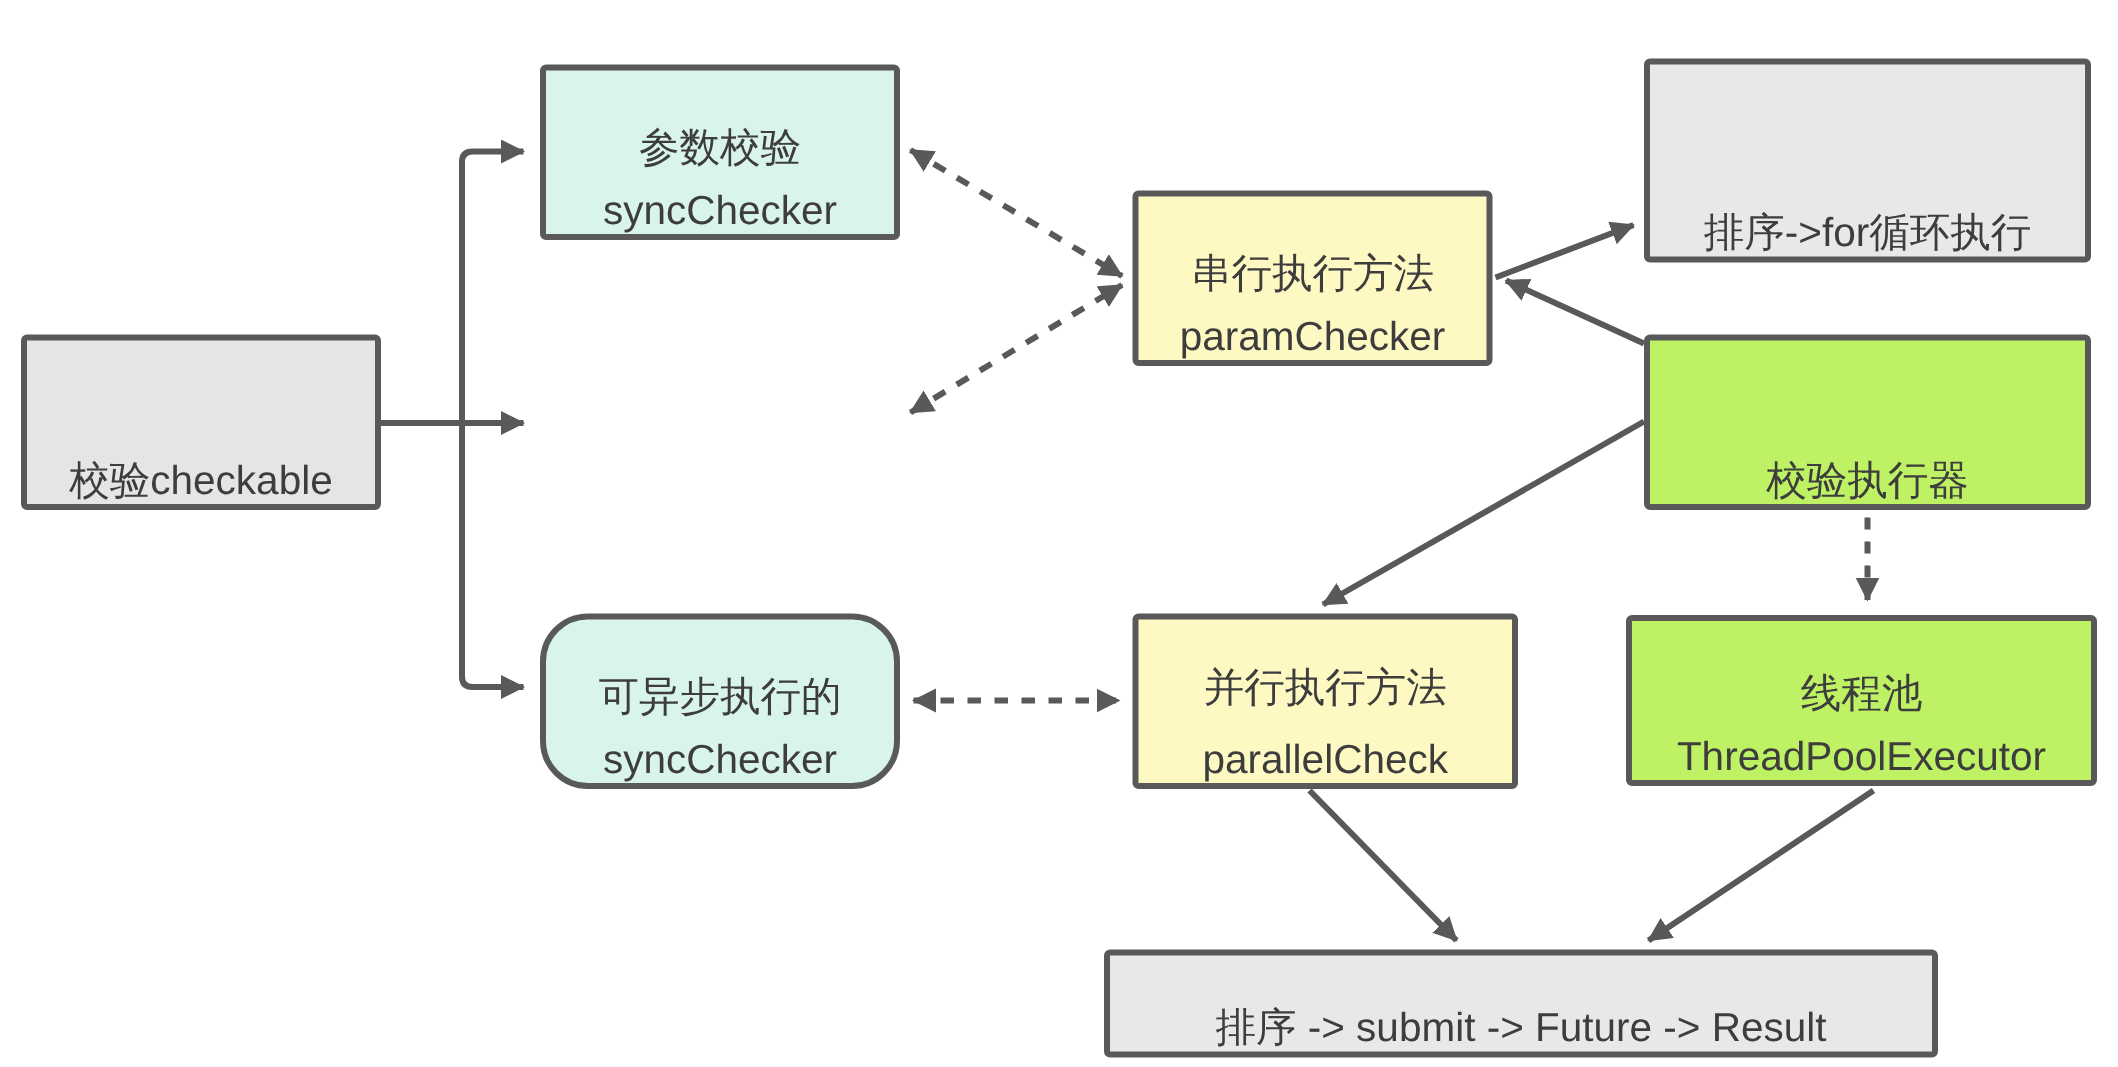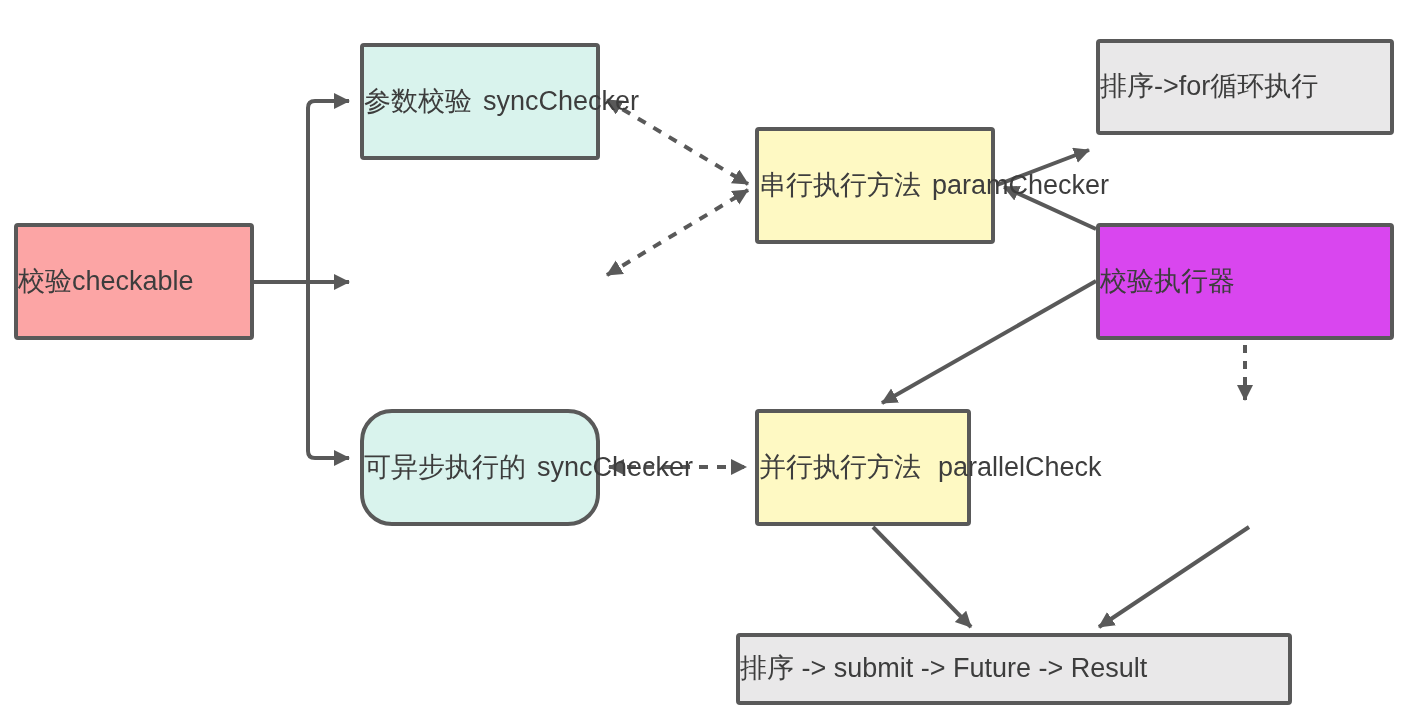--- a/index.html
+++ b/index.html
@@ -20,35 +20,35 @@
     left: 0; top: 0;
     width: 1412px;
     height: 711px;
   }
   .node {
     position: absolute;
     box-sizing: border-box;
     border: 4px solid #595959;
     border-radius: 4px;
     display: flex;
-    flex-direction: row;
+    flex-direction: column;
     align-items: center;
-    justify-content: flex-start;
+    justify-content: flex-end;
     gap: 11px;
     color: #3d3d3d;
     font-size: 27px;
     line-height: 1.15;
     text-align: center;
     white-space: nowrap;
   }
-  .teal      { background: #fca5a5; }
+  .teal      { background: #e5e5e5; }
   .mint      { background: #d9f3ed; }
   .gray      { background: #fef9c3; }
   .lightgray { background: #e9e8e9; }
-  .orange    { background: #d946ef; }
+  .orange    { background: #bef264; }
 </style>
 </head>
 <body>
 
 <div class="canvas">
 
   <svg class="edges" viewBox="0 0 1412 711" xmlns="http://www.w3.org/2000/svg">
     <defs>
       <marker id="ah" markerUnits="userSpaceOnUse" markerWidth="20" markerHeight="18" refX="15" refY="8" orient="auto">
         <path d="M0,0 L16,8 L0,16 Z" fill="#595959"></path>
@@ -91,31 +91,35 @@
   <div class="node mint" style="left:360px; top:409px; width:240px; height:117px;border-radius:32px;">
     <div>可异步执行的</div>
     <div>syncChecker</div>
   </div>
 
   <div class="node gray" style="left:755px; top:127px; width:240px; height:117px;">
     <div>串行执行方法</div>
     <div>paramChecker</div>
   </div>
 
-  <div class="node gray" style="left:755px; top:409px; width:216px; height:117px;gap:17px;">
+  <div class="node gray" style="left:755px; top:409px; width:257px; height:117px;gap:17px;">
     <div>并行执行方法</div>
     <div>parallelCheck</div>
   </div>
 
-  <div class="node lightgray" style="left:1096px; top:39px; width:298px; height:96px;">
+  <div class="node lightgray" style="left:1096px; top:39px; width:298px; height:136px;">
     <div>排序-&gt;for循环执行</div>
   </div>
 
   <div class="node orange" style="left:1096px; top:223px; width:298px; height:117px;">
     <div>校验执行器</div>
   </div>
 
+  <div class="node orange" style="left:1084px; top:410px; width:314px; height:114px;">
+    <div>线程池</div>
+    <div>ThreadPoolExecutor</div>
+  </div>
 
   <div class="node lightgray" style="left:736px; top:633px; width:556px; height:72px;">
     <div>排序 -&gt; submit -&gt; Future -&gt; Result</div>
   </div>
 
 </div>
 
 </body></html>

